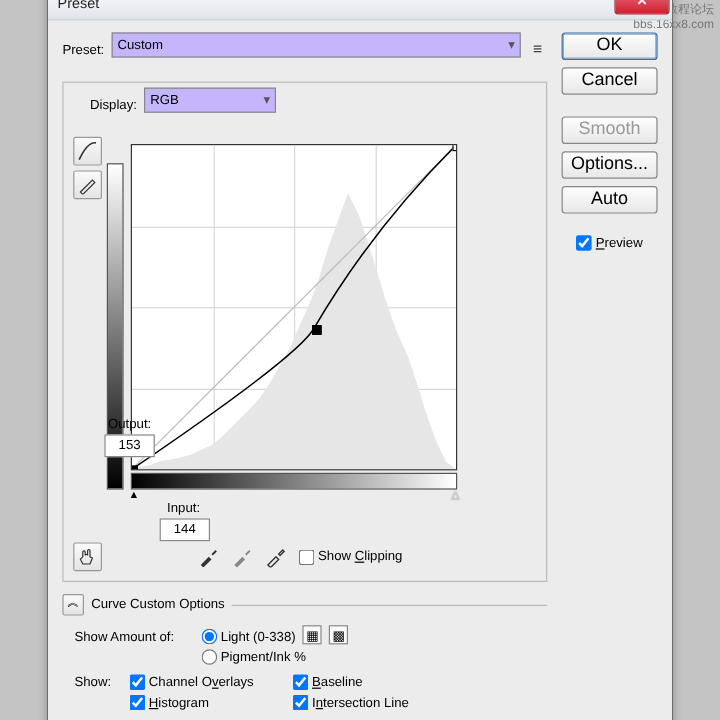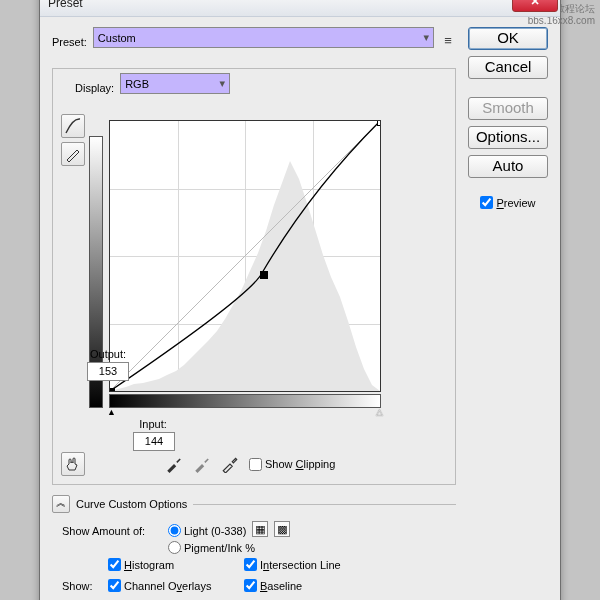--- a/index.html
+++ b/index.html
@@ -174,40 +174,40 @@
           <span class="sq">▦</span>
           <span class="sq">▩</span>
         </div>
         <div class="r">
           <span style="width:100px"></span>
           <label class="chk">
               <input type="radio" name="sa" style="">
               <span>Pigment/Ink %</span>
             </label>
         </div>
+        <div class="r" style="margin-top:8px">
+          <span style="width:40px">Show:</span>
+          <label class="chk" style="width:130px">
+              <input type="checkbox" checked="" style="">
+              <span>Channel O<span class="ul">v</span>erlays</span>
+            </label>
+          <label class="chk">
+              <input type="checkbox" checked="" style="">
+              <span><span class="ul">B</span>aseline</span>
+            </label>
+        </div>
         <div class="r">
           <span style="width:40px"></span>
           <label class="chk" style="width:130px">
               <input type="checkbox" checked="" style="">
               <span><span class="ul">H</span>istogram</span>
             </label>
           <label class="chk">
               <input type="checkbox" checked="" style="">
               <span>I<span class="ul">n</span>tersection Line</span>
-            </label>
-        </div>
-        <div class="r" style="margin-top:8px">
-          <span style="width:40px">Show:</span>
-          <label class="chk" style="width:130px">
-              <input type="checkbox" checked="" style="">
-              <span>Channel O<span class="ul">v</span>erlays</span>
-            </label>
-          <label class="chk">
-              <input type="checkbox" checked="" style="">
-              <span><span class="ul">B</span>aseline</span>
             </label>
         </div>
       </div>
     </div>
 
     <div class="right">
       <div class="btn ok">OK</div>
       <div class="btn">Cancel</div>
       <div style="height:6px"></div>
       <div class="btn dis">Smooth</div>

